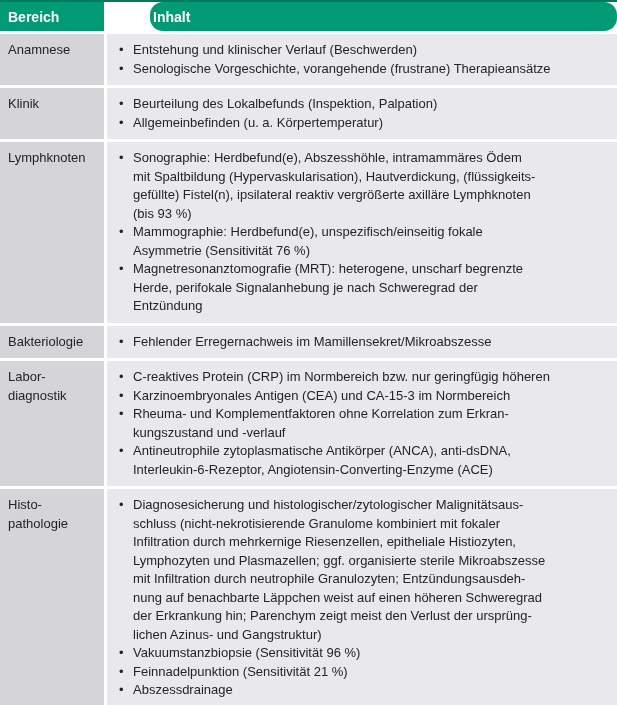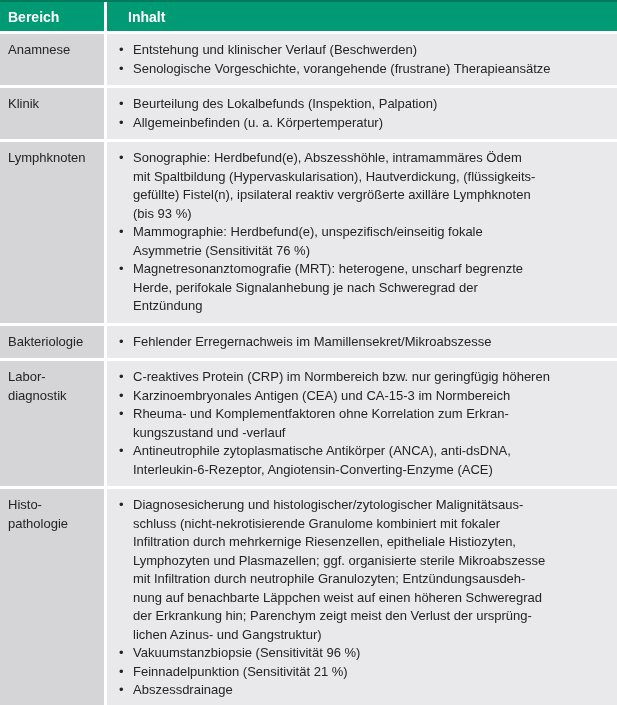--- a/index.html
+++ b/index.html
@@ -10,32 +10,33 @@
     color:#232427;
   }
   .table{
     width:617px;
     border-top:2px solid #007a5b;
     box-sizing:border-box;
   }
   .hrow{
     display:flex;
     height:29px;
+    gap:43px;
   }
   .hcell{
     background:#009a75;
     color:#ffffff;
     font-weight:bold;
     font-size:14px;
     display:flex;
     align-items:center;
     box-sizing:border-box;
   }
   .hcell.c1{width:104px;padding-left:8px;margin-right:3px;flex-shrink:0;}
-  .hcell.c2{flex:1;padding-left:21px;}
+  .hcell.c2{flex:1;padding-left:3px;border-radius:13px;}
   .row{
     display:flex;
     margin-top:3px;
   }
   .lcell{
     width:104px;
     flex-shrink:0;
     margin-right:3px;
     background:#d5d5d7;
     box-sizing:border-box;

